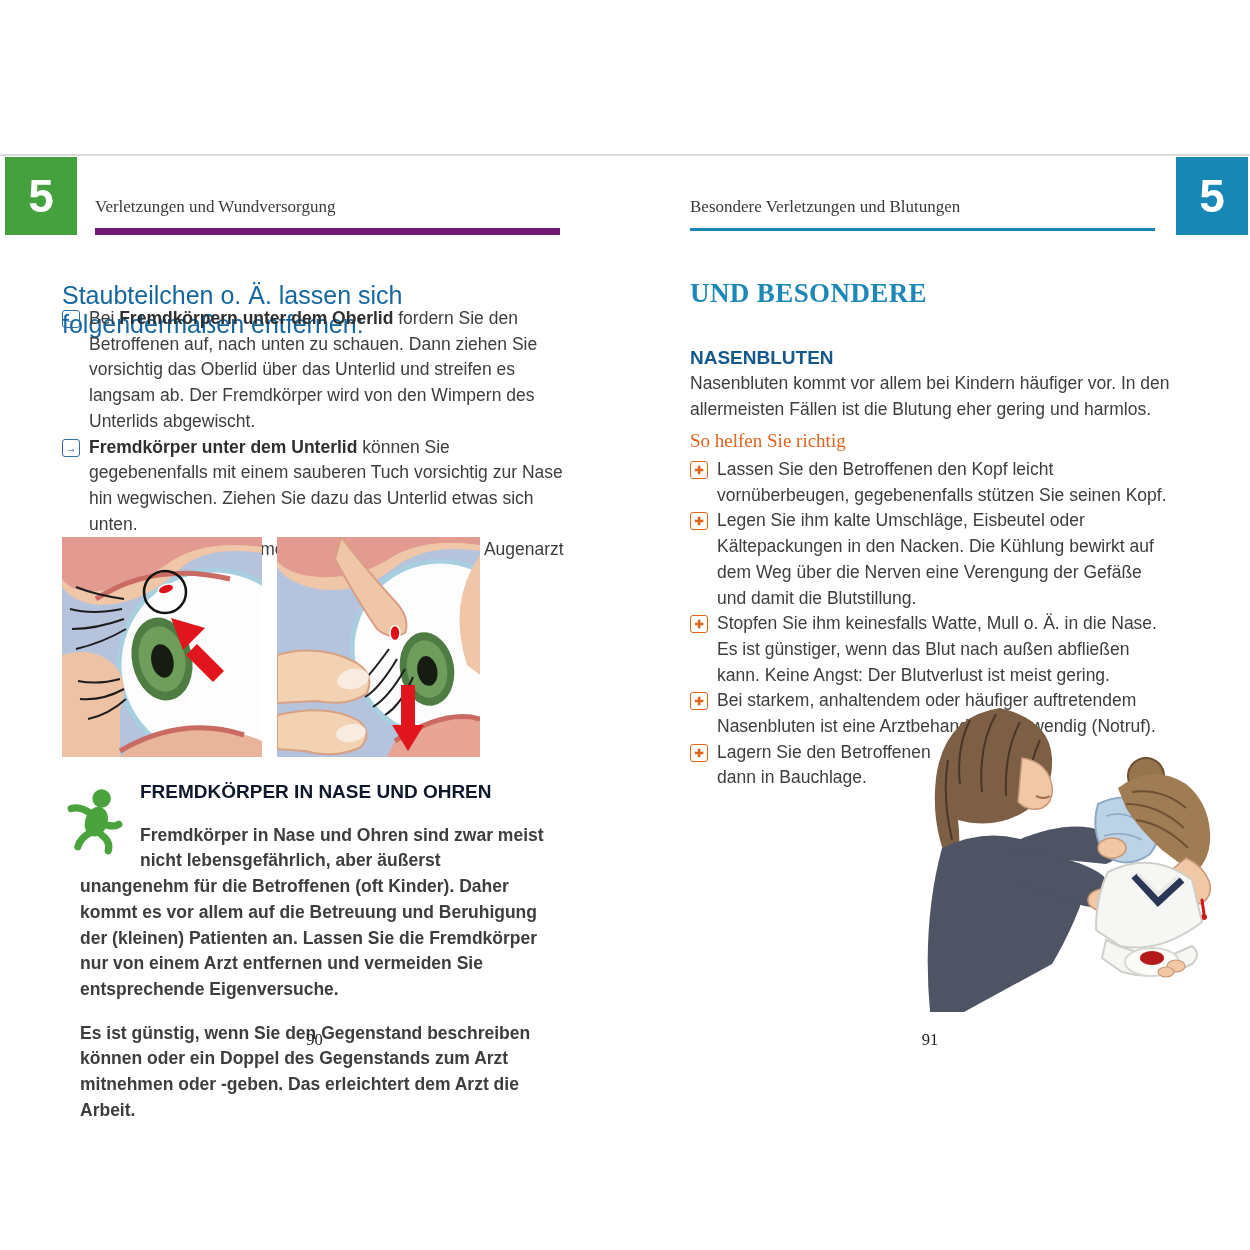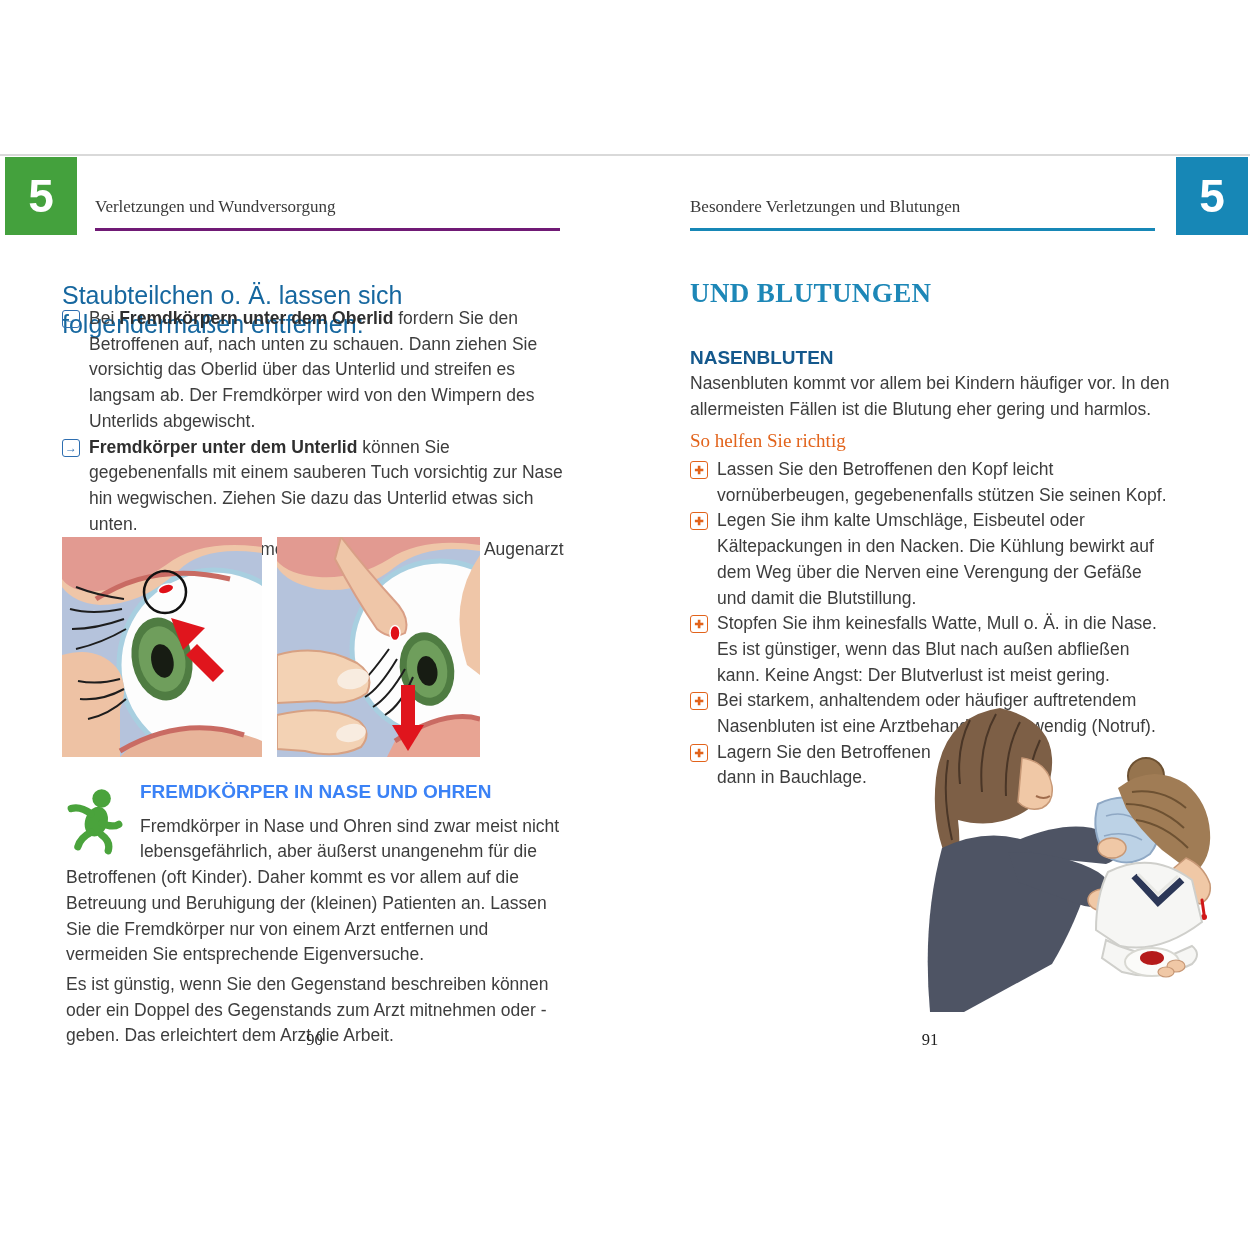--- a/index.html
+++ b/index.html
@@ -12,21 +12,21 @@
 
   
   .tab{position:absolute;top:157px;width:72px;height:78px;display:flex;align-items:center;justify-content:center;
        color:#fff;font-size:46px;font-weight:bold;}
   .tab-left{left:5px;background:#44a13d;}
   .tab-right{left:1176px;background:#1787b6;}
 
   
   .running-head{position:absolute;top:197px;width:465px;font-family:"Liberation Serif", serif;
        font-size:17px;color:#3a3a3a;padding-bottom:11px;}
-  .rh-left{left:95px;border-bottom:3px solid #701a75;}
+  .rh-left{left:95px;border-bottom:7px solid #701a75;}
   .rh-right{left:690px;border-bottom:3px solid #1787b6;}
 
   
   .intro-heading{position:absolute;left:62px;top:281px;width:510px;
        font-size:25px;font-weight:normal;color:#16679f;}
   .blist{position:absolute;margin:0;padding:0;list-style:none;}
   .blist-left{left:62px;top:306px;width:505px;}
   .blist li{position:relative;padding-left:27px;font-size:17.5px;line-height:25.7px;color:#3d3d3d;}
   .bullet-box{position:absolute;left:0;top:4px;width:16px;height:16px;border-radius:3px;
        text-align:center;font-weight:bold;}
@@ -34,22 +34,22 @@
   .bullet-orange{border:1.5px solid #e2631b;color:#e2631b;font-size:11px;line-height:16px;}
   .b{font-weight:bold;color:#2f2f2f;}
 
   .figure-panel{position:absolute;top:537px;height:220px;}
   .fig1{left:62px;width:200px;}
   .fig2{left:277px;width:203px;}
   .figure-panel svg{display:block;}
 
   .info-block{position:absolute;left:62px;top:779px;width:507px;font-size:17.5px;line-height:25.7px;}
   .runner{float:left;width:66px;height:72px;margin:4px 12px 4px 0;}
-  .info-heading{font-size:19px;font-weight:bold;color:#3b82f6;margin:0 0 9px 0;}
-  .info-block p{margin:4px;}
+  .info-heading{font-size:19px;font-weight:bold;color:#0f172a;margin:0 0 16px 0;}
+  .info-block p{margin:18px;font-weight:bold;}
 
   
   .main-title{position:absolute;left:690px;top:276px;width:480px;
        font-family:"Liberation Serif", serif;font-weight:bold;font-size:27px;line-height:35px;
        color:#1d87b7;letter-spacing:0.4px;}
   .section-heading{position:absolute;left:690px;top:347px;font-size:19px;font-weight:bold;color:#14588c;}
   .section-intro{position:absolute;left:690px;top:371px;width:480px;font-size:17.5px;line-height:25.7px;}
   .help-heading{position:absolute;left:690px;top:430px;font-family:"Liberation Serif", serif;
        font-weight:normal;font-size:19px;color:#e2631b;}
   .blist-right{left:690px;top:457px;width:482px;}
@@ -181,21 +181,21 @@
 </div>
 
 <div class="tab tab-right">
   <span>5</span>
 </div>
 <div class="running-head rh-right">
   <span>Besondere Verletzungen und Blutungen</span>
 </div>
 
 <div class="main-title">
-  <div>UND BLUTUNGEN</div>
+  <div>UND BESONDERE</div>
 </div>
 
 <div class="section-heading">
   <span>NASENBLUTEN</span>
 </div>
 
 <div class="section-intro">
   <span>Nasenbluten kommt vor allem bei Kindern häufiger vor. In den allermeisten Fällen ist die Blutung eher gering und harmlos.</span>
 </div>
 

